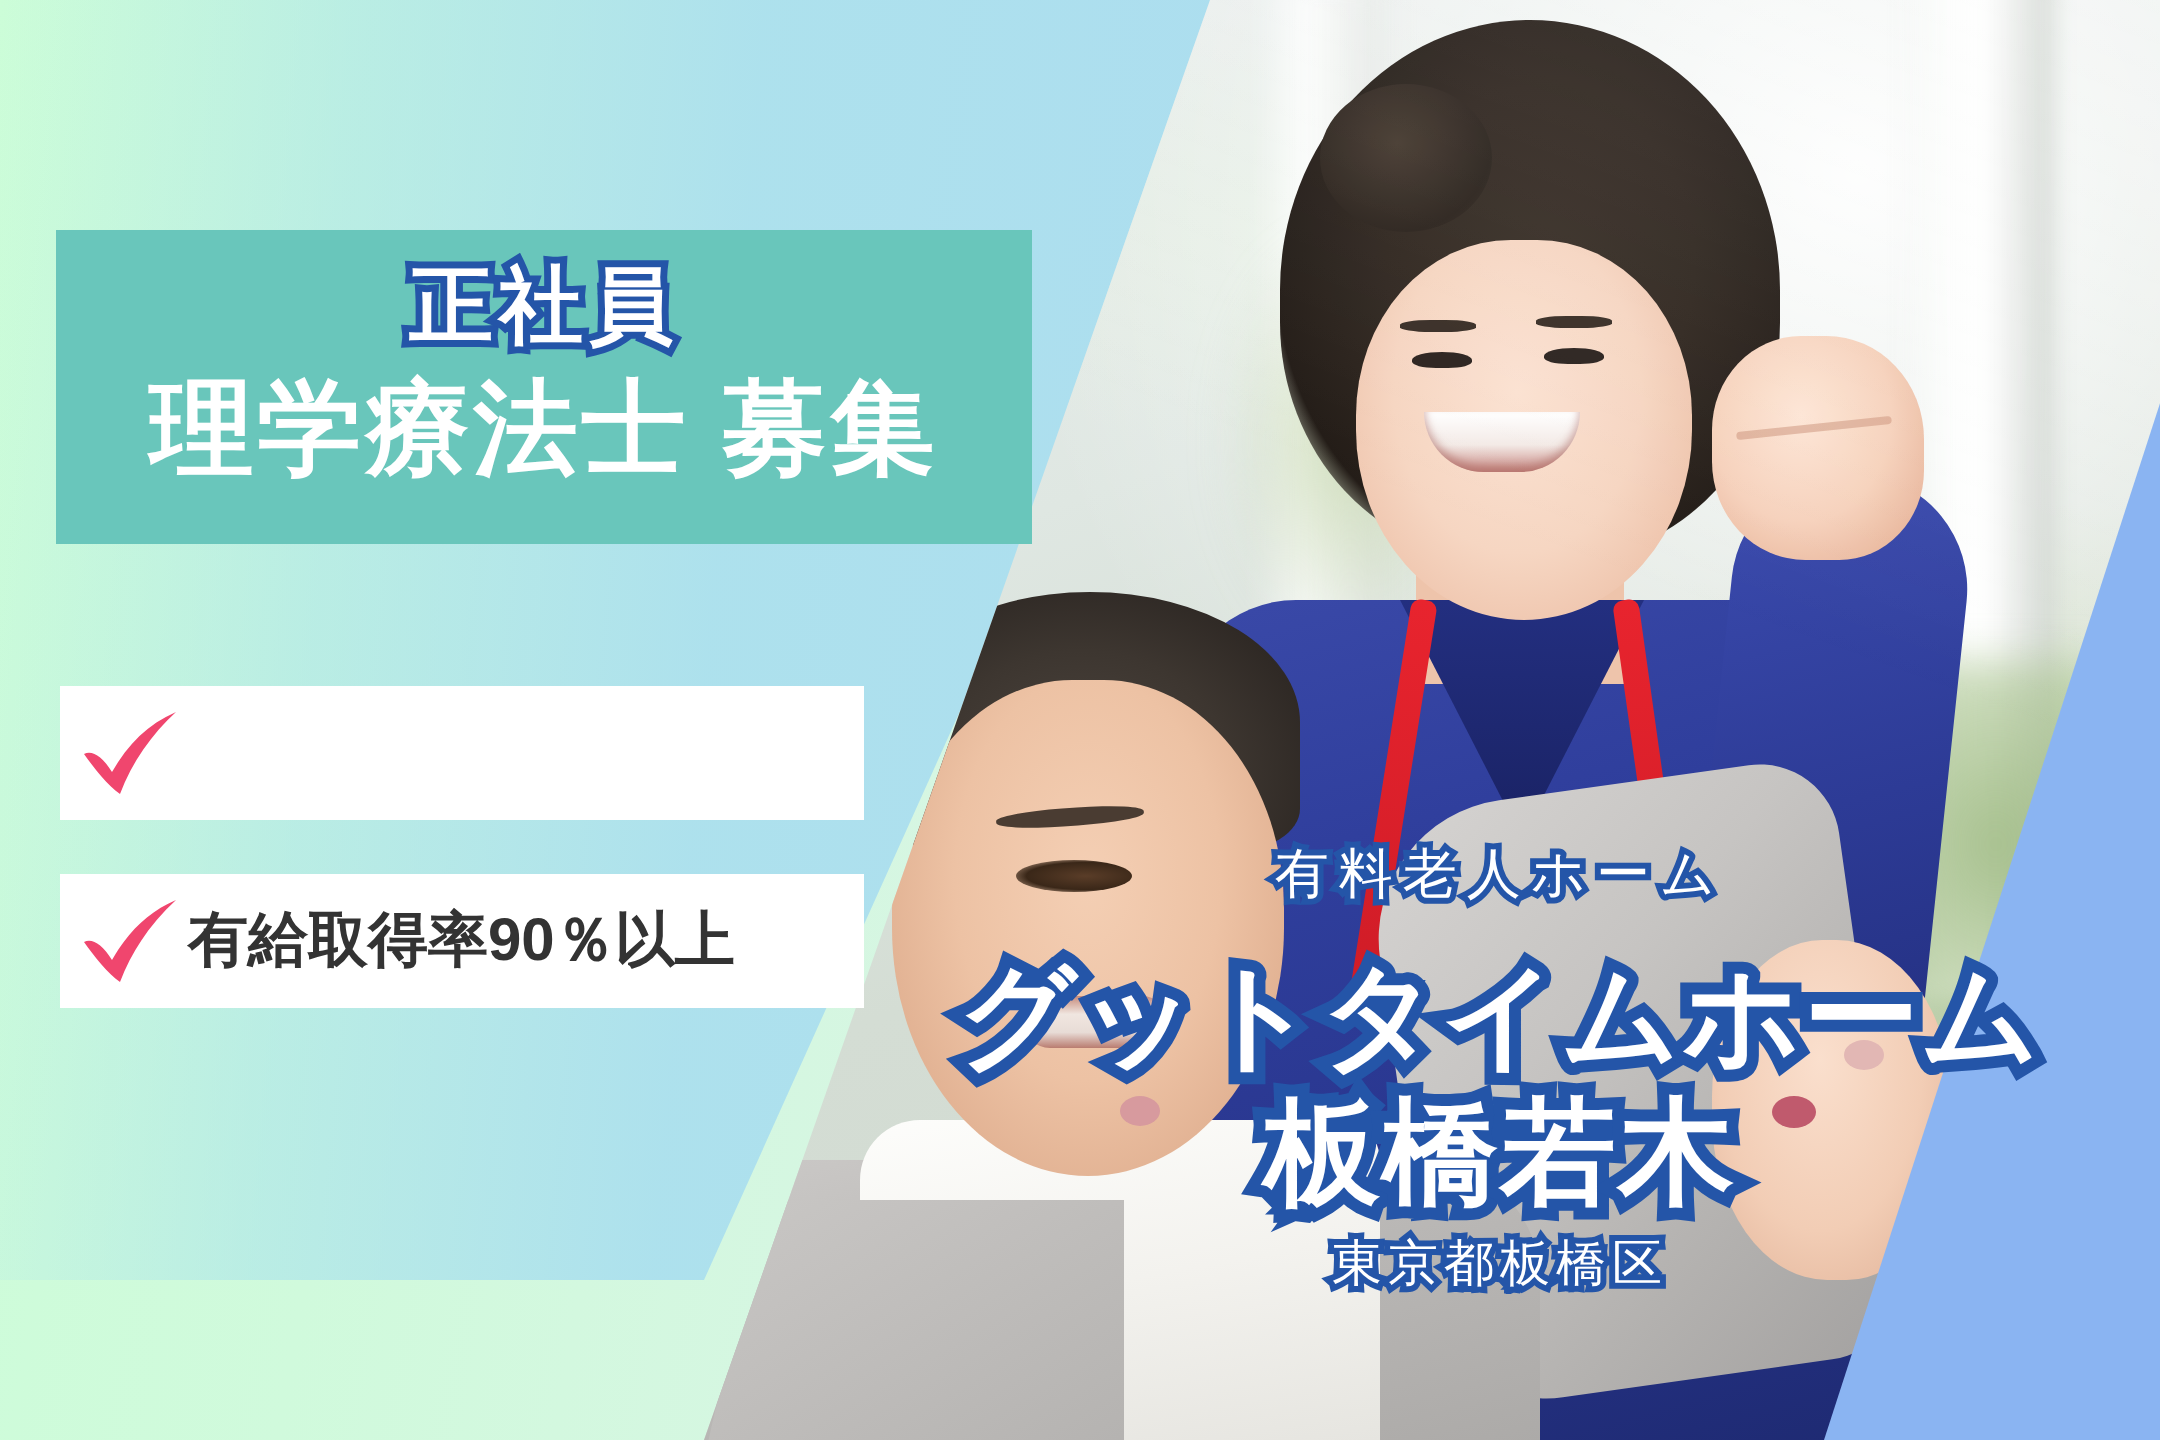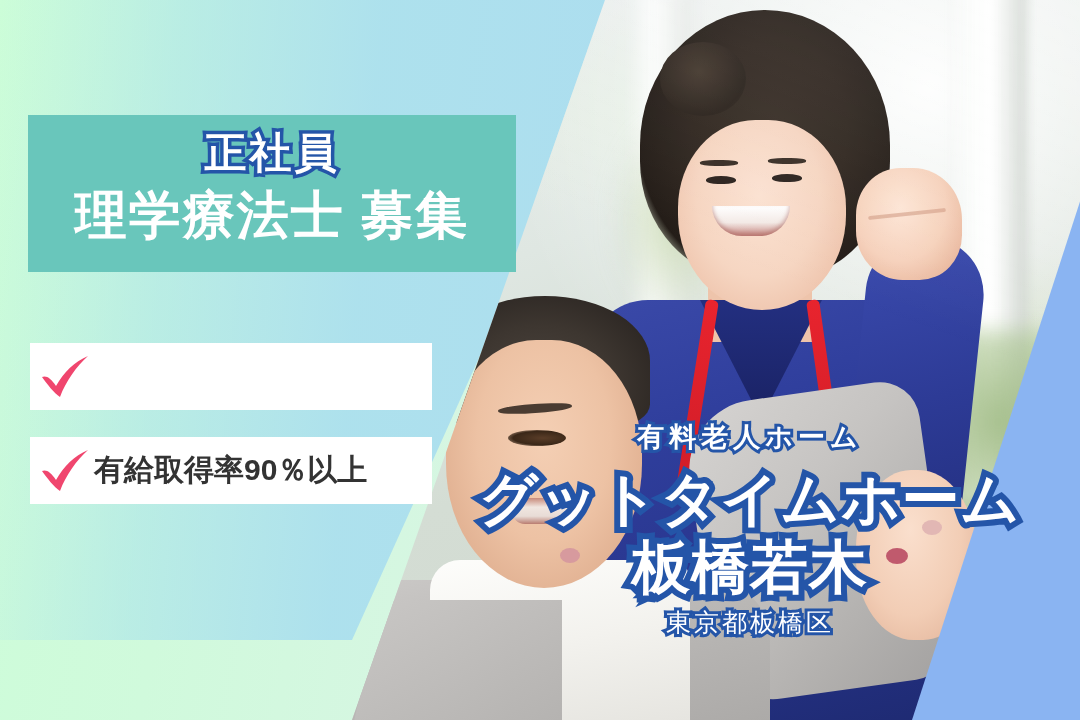--- a/index.html
+++ b/index.html
@@ -339,26 +339,26 @@
   .facility {
     position: absolute;
     left: 470px;
     top: 424px;
     width: 560px;
     text-align: center;
     line-height: 1;
   }
   .fac-kind {
     font-size: 27px;
-    font-weight: 700;
+    font-weight: 400;
     letter-spacing: 5px;
     color: #ffffff;
     -webkit-text-stroke: 6px #2455a8;
     paint-order: stroke fill;
-    margin-bottom: 14px;
+    margin-bottom: 24px;
   }
   .fac-name1 {
     font-size: 58px;
     font-weight: 700;
     letter-spacing: 1px;
     color: #ffffff;
     -webkit-text-stroke: 12px #2455a8;
     paint-order: stroke fill;
     line-height: 1.18;
   }

